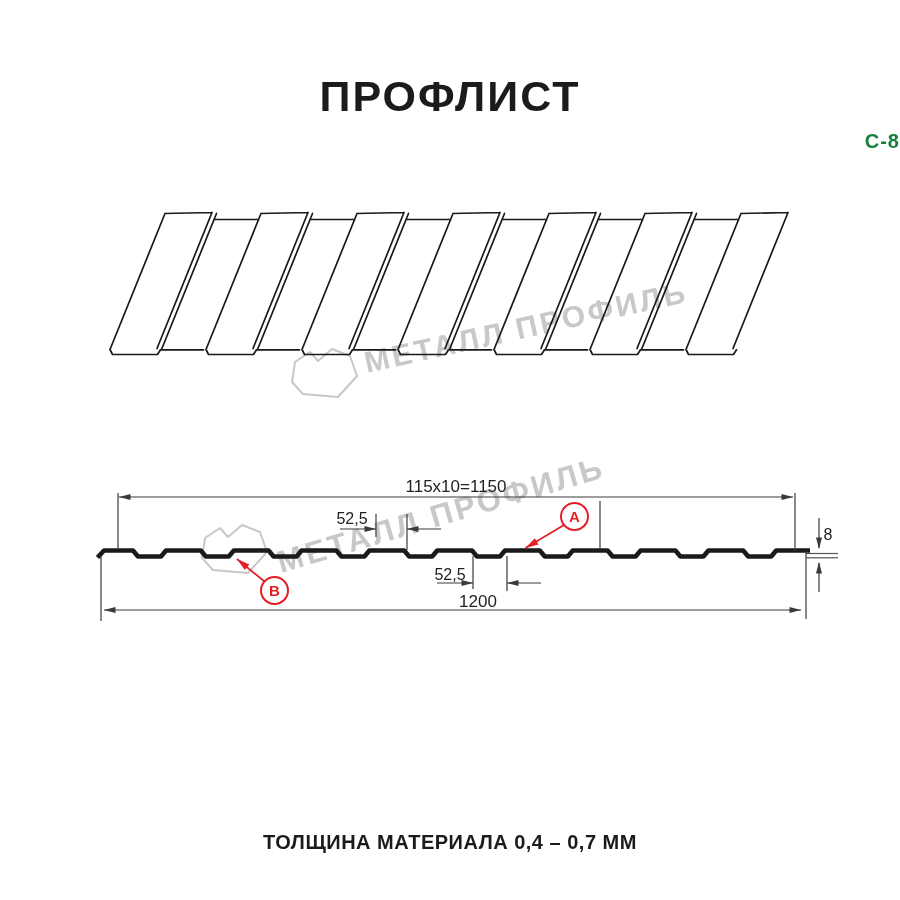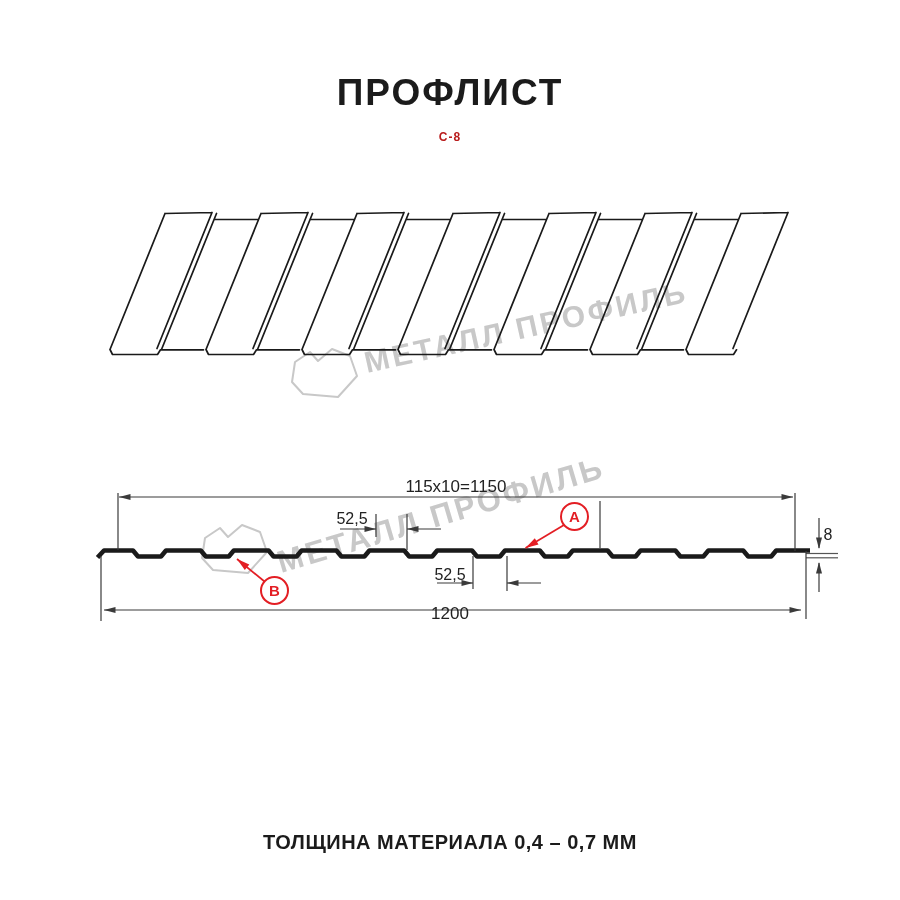--- a/index.html
+++ b/index.html
@@ -1,23 +1,23 @@
 <!DOCTYPE html>
 <html><head>
 <meta charset="utf-8">
 <style>
   html,body{margin:0;padding:0;background:#fff;}
   body{width:900px;height:900px;position:relative;overflow:hidden;
        font-family:"Liberation Sans", sans-serif;}
   #art{position:absolute;left:0;top:0;z-index:1;}
   .ov{position:absolute;z-index:2;white-space:nowrap;}
   .title{left:0;top:72px;width:900px;text-align:center;
-         font-size:37px;font-weight:700;letter-spacing:2px;color:#1b1b1b;}
-  .subtitle{left:0;top:130px;width:900px;text-align:center;
-         font-size:12px;font-weight:700;letter-spacing:1px;color:#b91c1c;}
+         font-size:43px;font-weight:700;letter-spacing:2px;color:#1b1b1b;}
+  .subtitle{left:0;top:130px;width:900px;text-align:right;
+         font-size:20px;font-weight:700;letter-spacing:1px;color:#15803d;}
   .caption{left:0;top:795px;width:900px;text-align:center;
          font-size:20px;font-weight:600;letter-spacing:.5px;color:#1b1b1b;margin-top:36px;}
   .dim{color:#222;font-size:16px;line-height:1;transform:translateX(-50%);}
   .dim.big{font-size:17px;}
   .anno{width:25px;height:25px;border:2.4px solid #e31e24;border-radius:50%;
         color:#e31e24;font-size:15px;font-weight:700;line-height:25px;
         text-align:center;background:transparent;}
 </style>
 </head>
 <body>
@@ -80,19 +80,19 @@
       <polygon points="237,559 244.78178884471703,570.0183375504763 249.34110093456934,564.4458449962125" fill="#e31e24"></polygon>
     </g>
 </svg>
 
 <div class="ov title">ПРОФЛИСТ</div>
 <div class="ov subtitle">С-8</div>
 
 <div class="ov dim big" style="left:456px;top:478px;">115x10=1150</div>
 <div class="ov dim" style="left:352px;top:511px;">52,5</div>
 <div class="ov dim" style="left:450px;top:567px;">52,5</div>
-<div class="ov dim big" style="left:450px;top:593px;margin-top:12px;">1200</div>
+<div class="ov dim big" style="left:478px;top:593px;">1200</div>
 <div class="ov dim" style="left:828px;top:527px;">8</div>
 
 <div class="ov anno" style="left:560px;top:502px;">А</div>
 <div class="ov anno" style="left:260px;top:576px;">В</div>
 
 <div class="ov caption">ТОЛЩИНА МАТЕРИАЛА 0,4 – 0,7 ММ</div>
 
 </body></html>

